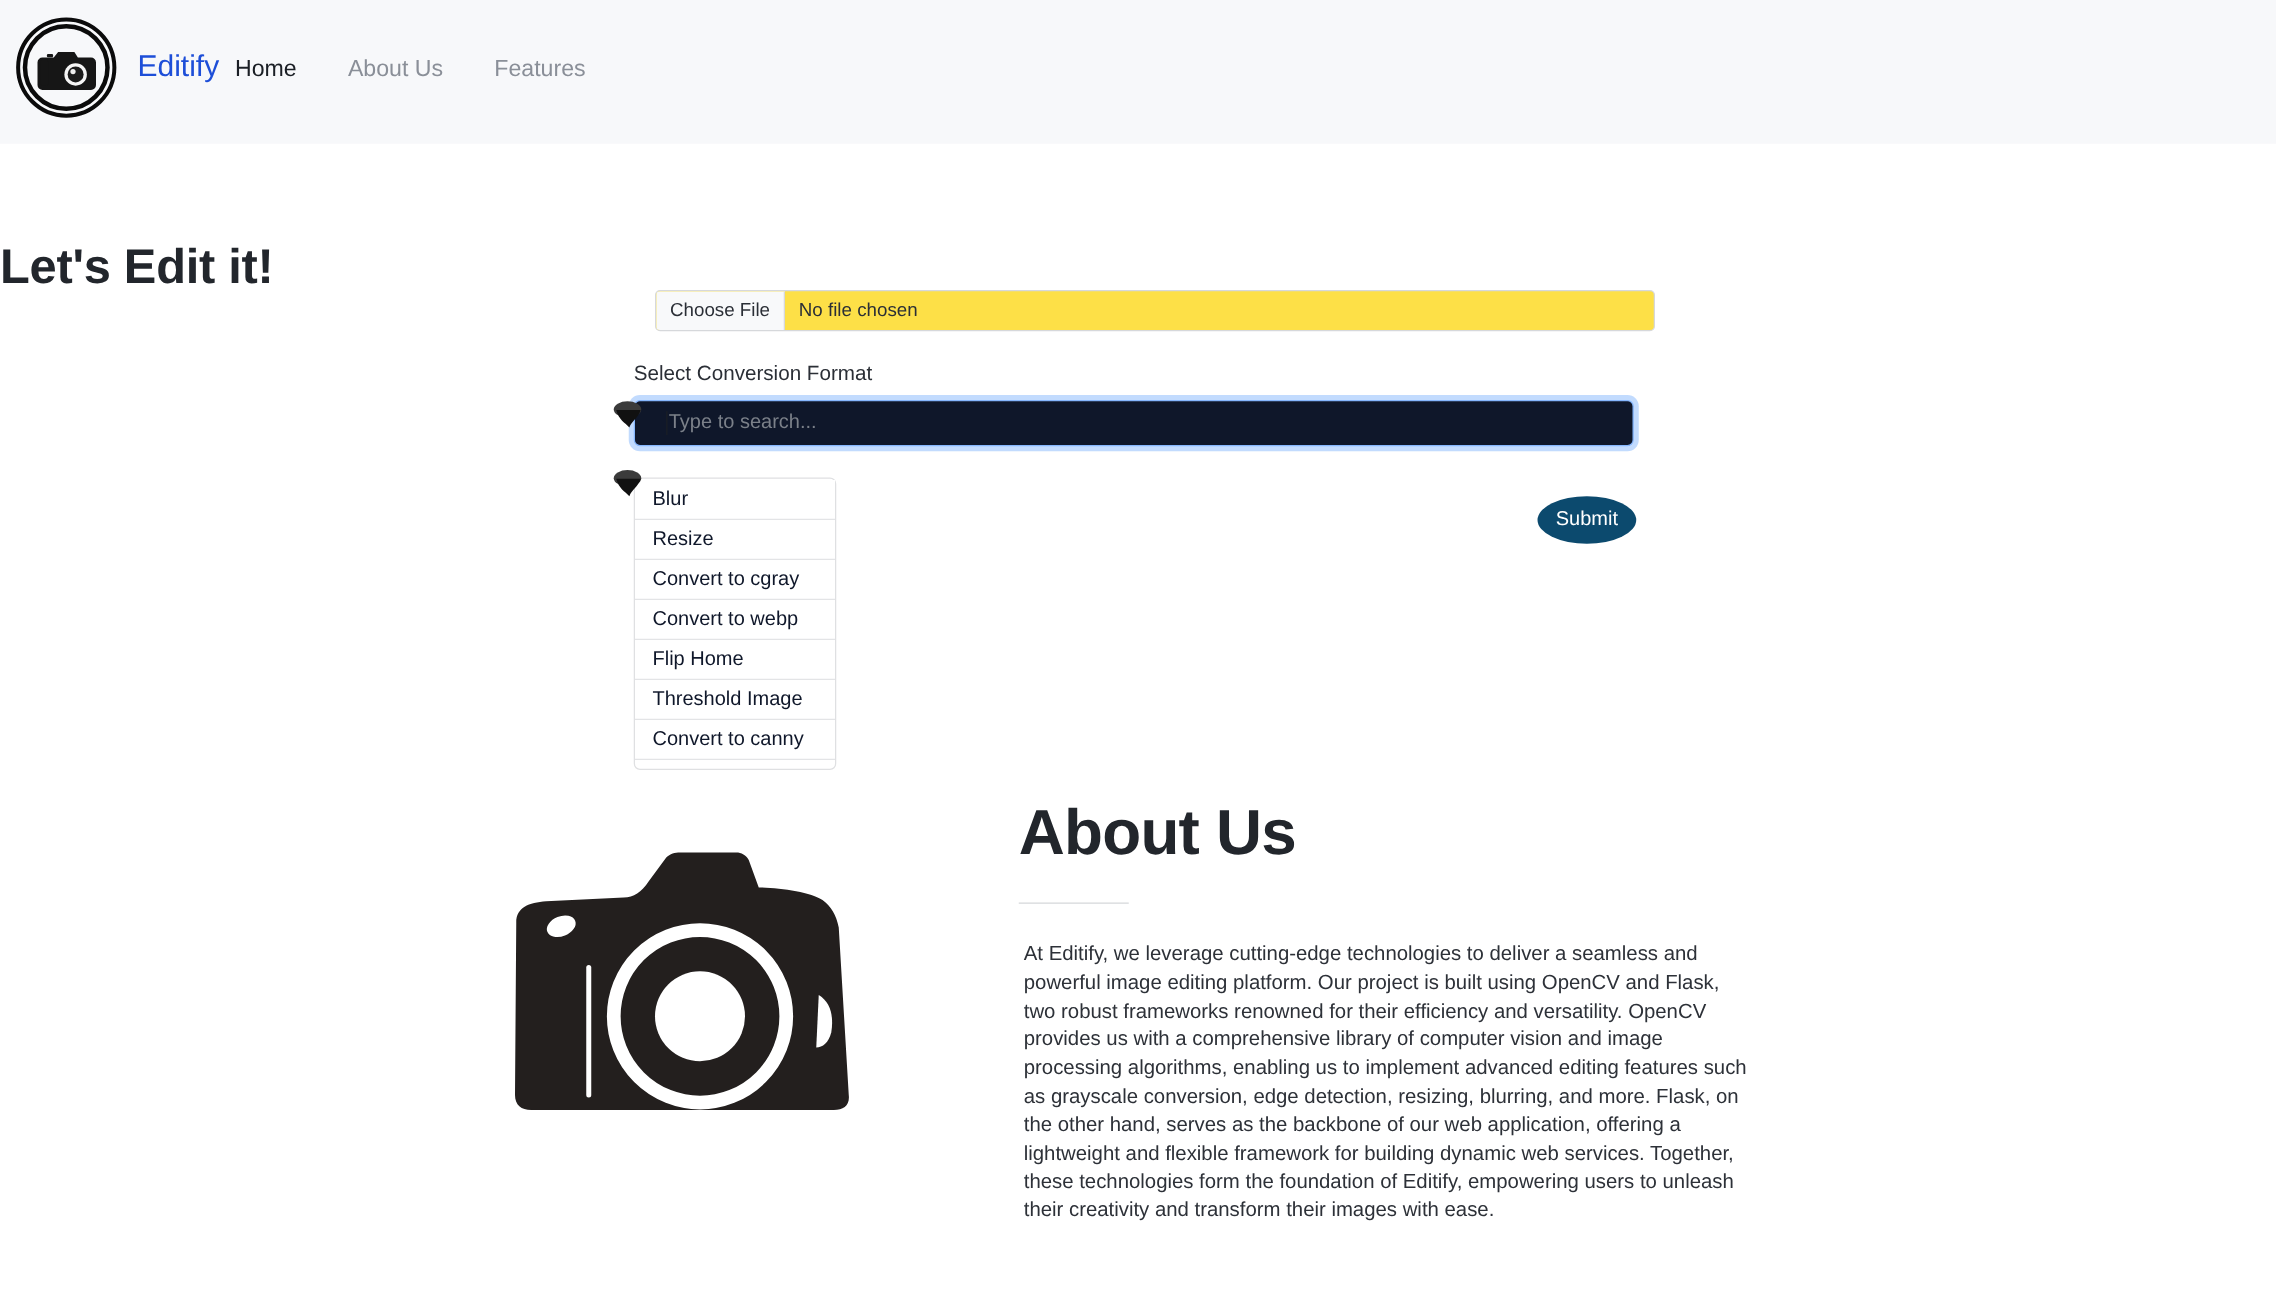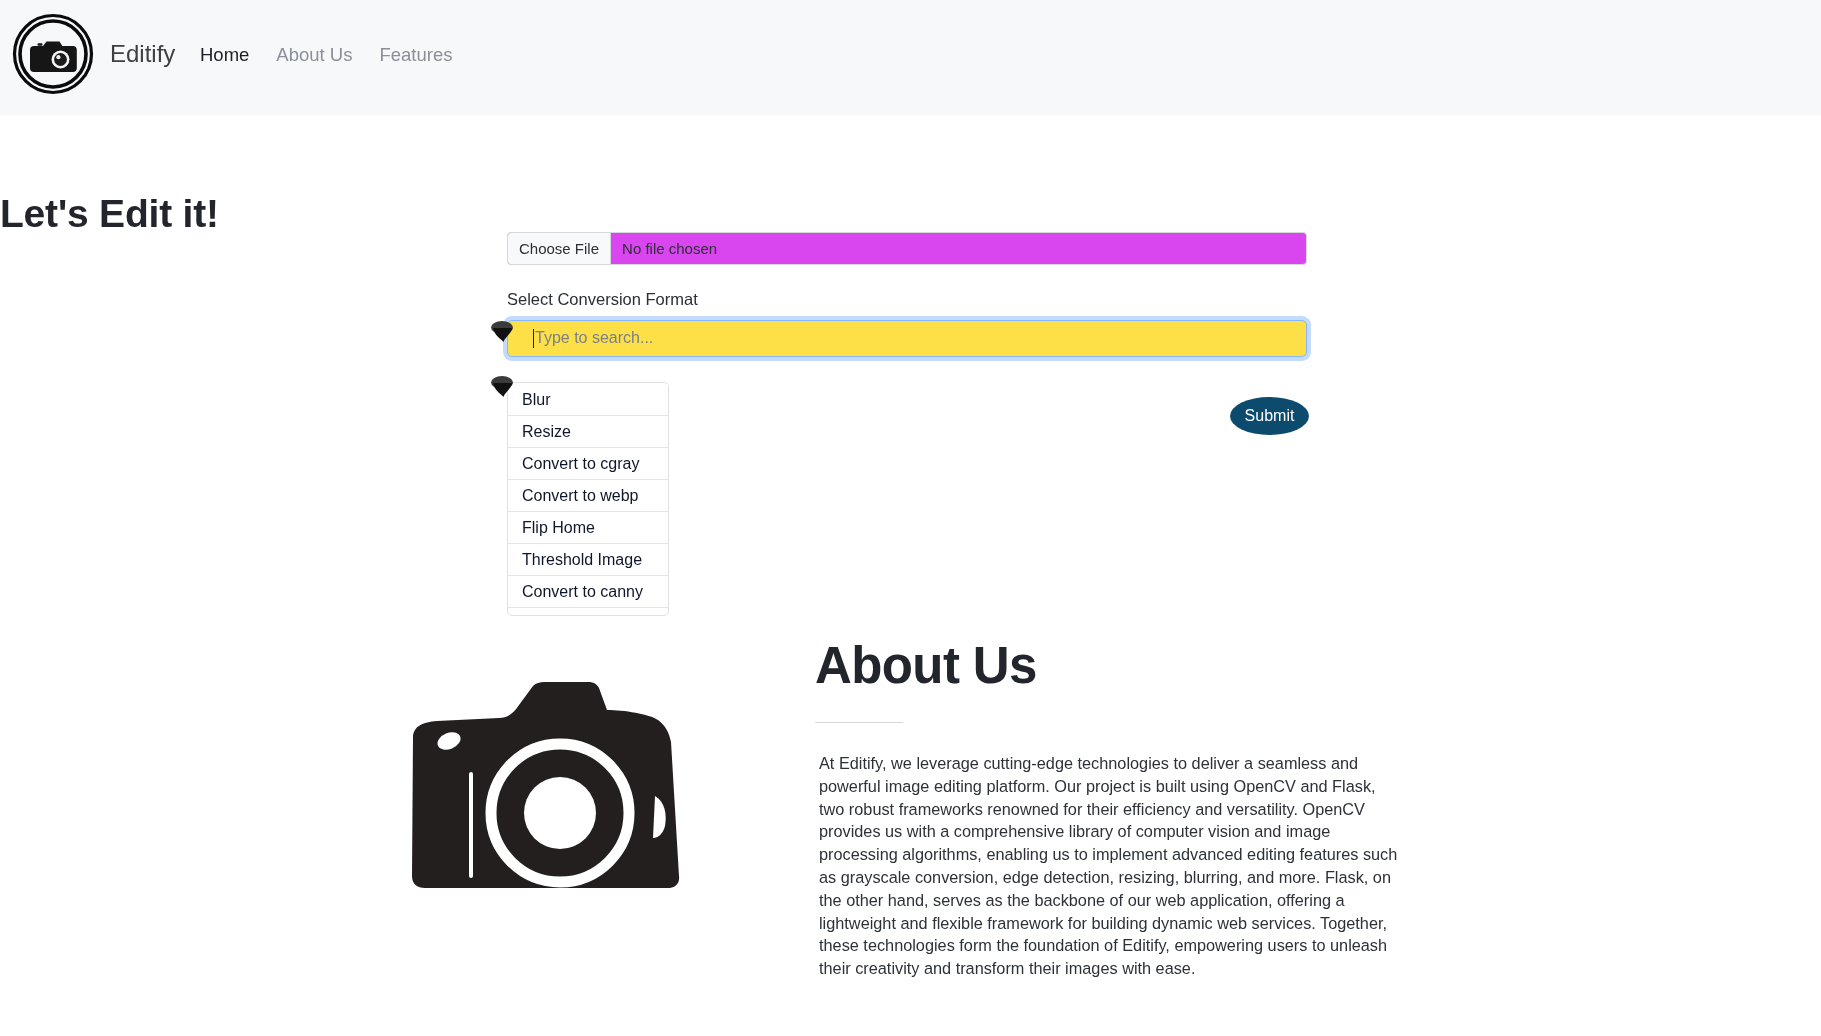--- a/index.html
+++ b/index.html
@@ -23,29 +23,29 @@
   }
   .brand-logo {
     position: absolute;
     left: 12px; top: 13px;
     width: 82px; height: 82px;
   }
   .brand-name {
     position: absolute;
     left: 110px; top: 42px;
     font-size: 24px;
-    color: #404040;
+    color: #1d4ed8;
     letter-spacing: 0px;
     line-height: 1;
   }
   .nav-links {
     position: absolute;
-    left: 200px; top: 46px;
-    display: flex;
-    gap: 27px;
+    left: 188px; top: 46px;
+    display: flex;
+    gap: 41px;
     align-items: flex-start;
   }
   .nav-link {
     font-size: 18.5px;
     color: #8a8f98;
     text-decoration: none;
     line-height: 1;
     white-space: nowrap;
     cursor: pointer;
   }
@@ -73,25 +73,26 @@
     font-size: 16.5px;
     color: #2b2f36;
     margin: 0 0 12px 0;
     line-height: 1;
   }
   .file-input {
     width: 800px;
     height: 33px;
     border: 1px solid #d6d8db;
     border-radius: 4px;
-    background: #d946ef;
+    background: #fde047;
     display: flex;
     align-items: stretch;
     overflow: hidden;
     cursor: pointer;
+    margin-left: 17px;
   }
   .file-btn {
     background: #f8f9fa;
     border-right: 1px solid #d6d8db;
     padding: 0 11px;
     display: flex;
     align-items: center;
     font-size: 15px;
     color: #2b2f36;
     white-space: nowrap;
@@ -105,21 +106,21 @@
     white-space: nowrap;
   }
   .label2 {
     margin-top: 26px;
   }
   .search-box {
     width: 800px;
     height: 37px;
     border: 1px solid #86b7fe;
     border-radius: 5px;
-    background: #fde047;
+    background: #0f172a;
     box-shadow: 0 0 0 4px rgba(13,110,253,0.25);
     display: flex;
     align-items: center;
     padding: 0 25px;
     position: relative;
     cursor: text;
   }
   .search-caret {
     width: 1px;
     height: 19px;

